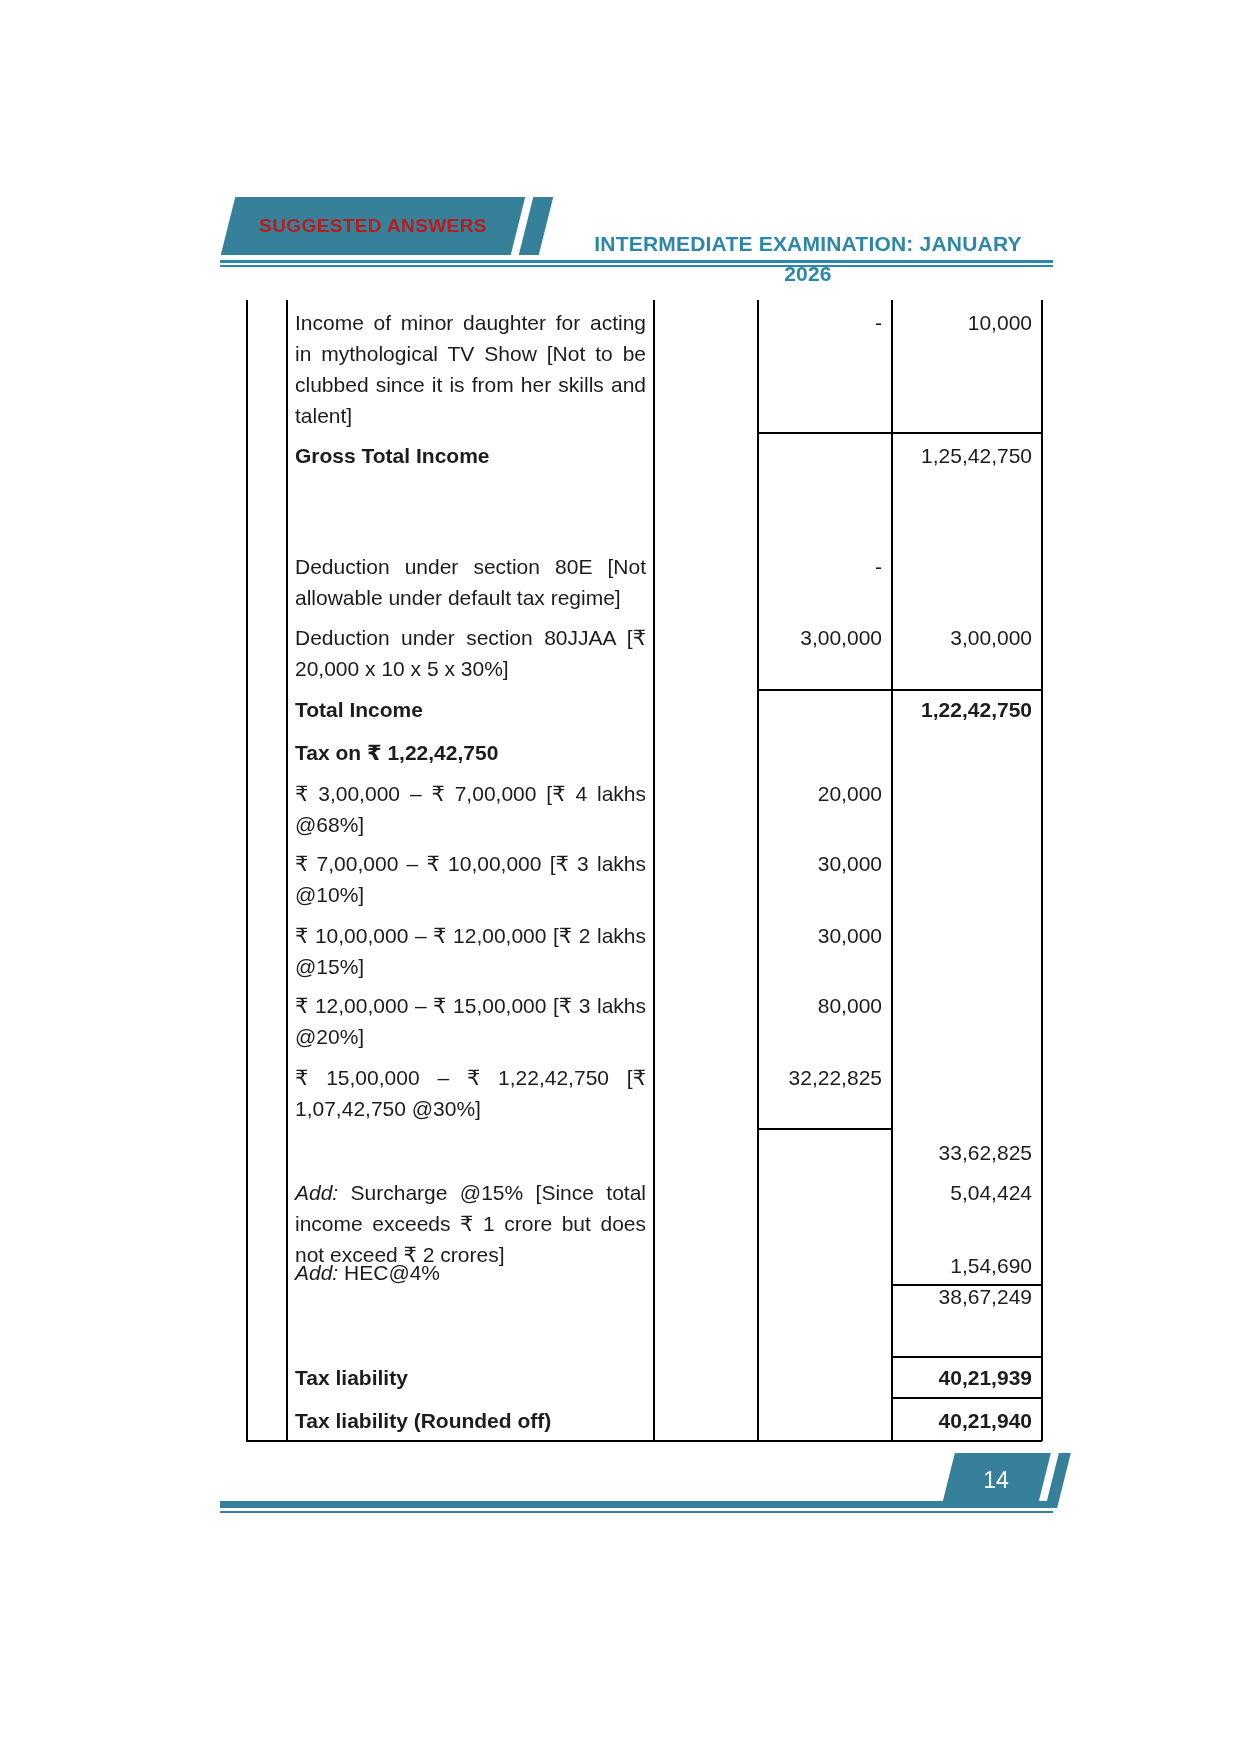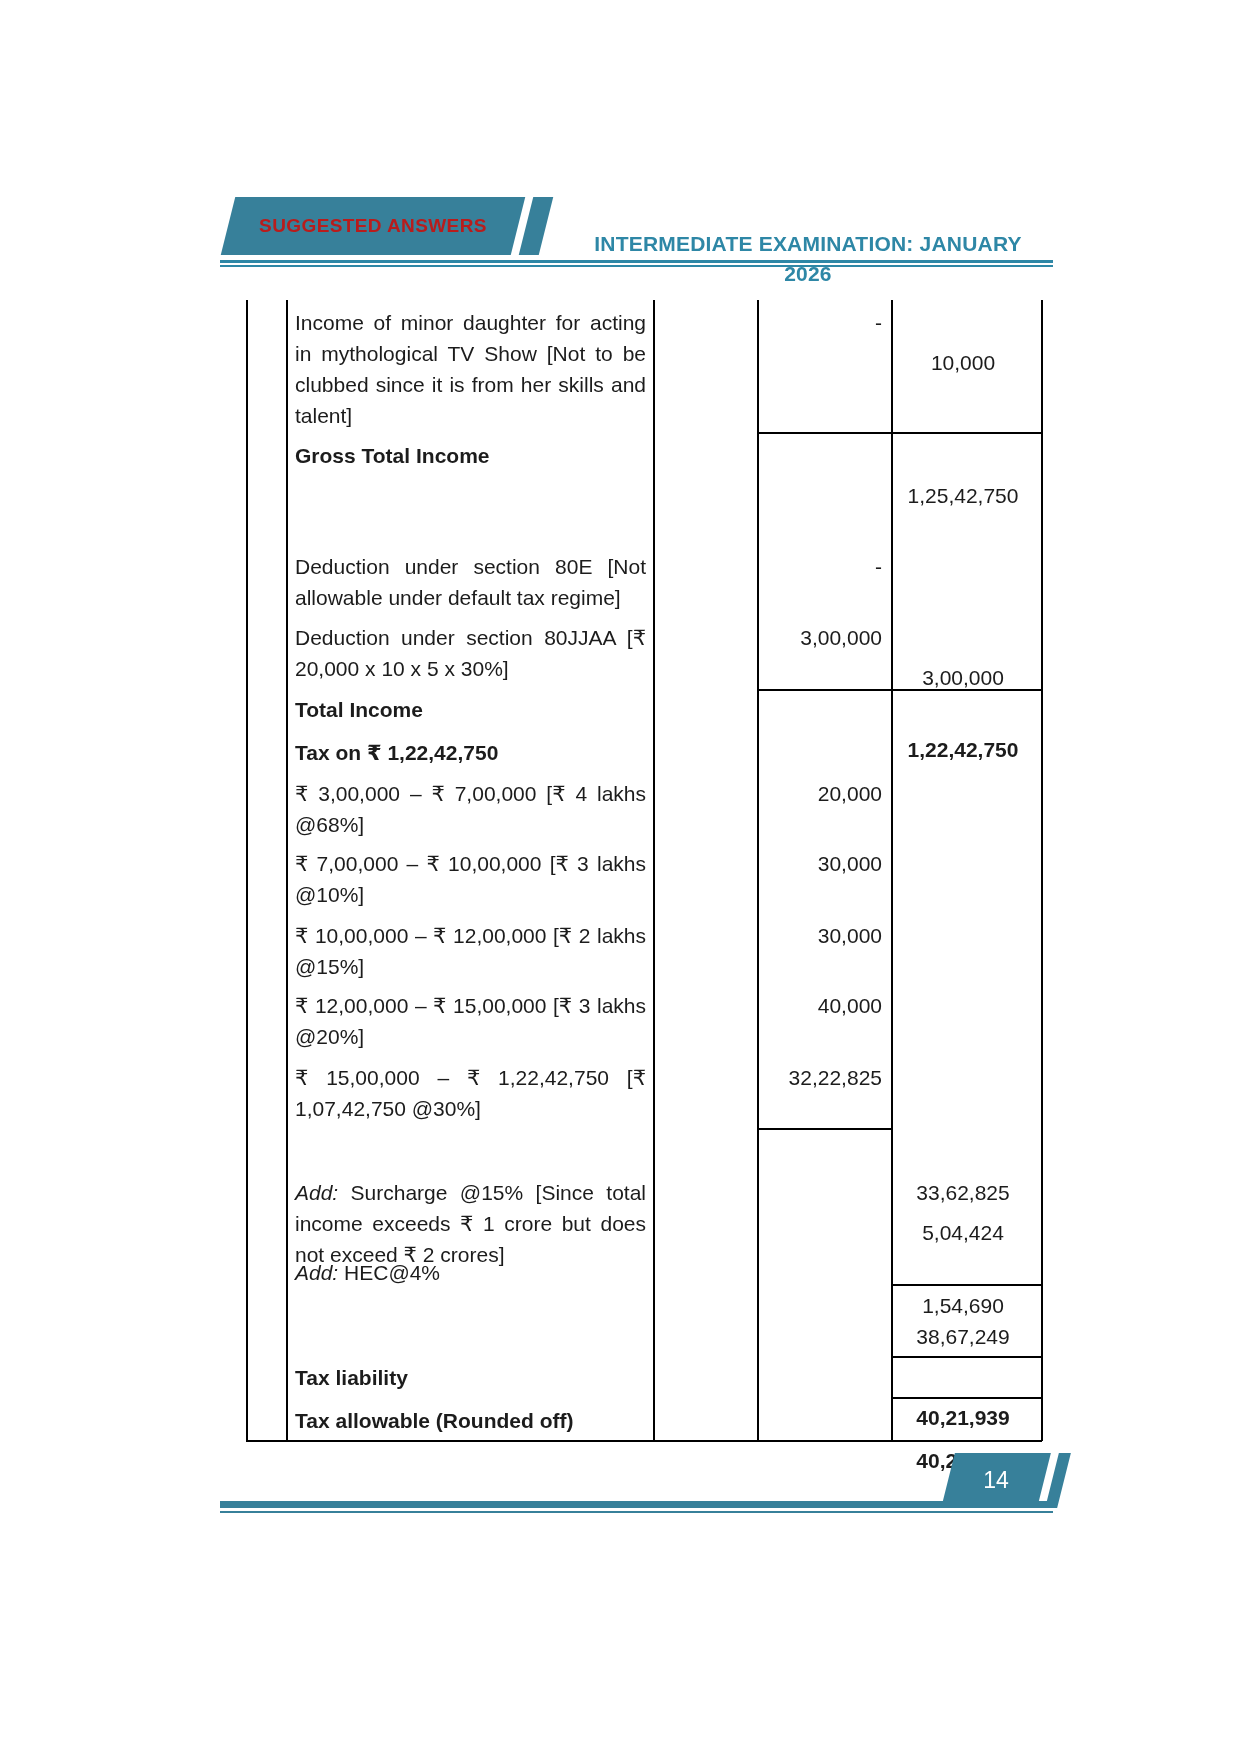--- a/index.html
+++ b/index.html
@@ -27,21 +27,21 @@
   }
   .rule-thick-top{position:absolute;left:220px;top:260px;width:833px;height:3px;background:var(--teal-text);}
   .rule-thin-top{position:absolute;left:220px;top:265px;width:833px;height:1.5px;background:var(--teal-text);}
   
   .vl{position:absolute;top:300px;height:1141px;width:1.5px;background:var(--line);}
   .hl{position:absolute;height:1.5px;background:var(--line);}
   
   .cell{position:absolute;font-size:21px;line-height:31px;}
   .part{left:295px;width:351px;text-align:justify;}
   .amt1{left:760px;width:122px;text-align:right;}
-  .amt2{left:894px;width:138px;text-align:center;margin-top:40px;}
+  .amt2{left:894px;width:138px;text-align:right;}
   .b{font-weight:bold;}
   .it{font-style:italic;}
   
   .foot-band{position:absolute;left:220px;top:1501px;width:833px;height:7px;background:var(--teal);}
   .foot-thin{position:absolute;left:220px;top:1511px;width:833px;height:2px;background:var(--teal);}
   .pageno-shape{position:absolute;left:948px;top:1453px;width:96px;height:55px;background:var(--teal);transform:skewX(-14deg);}
   .pageno-sliver{position:absolute;left:1052px;top:1453px;width:12px;height:55px;background:var(--teal);transform:skewX(-14deg);}
   .pageno-label{
     position:absolute;left:948px;top:1453px;width:96px;height:55px;
     display:flex;align-items:center;justify-content:center;
@@ -98,39 +98,39 @@
   <div class="cell part" style="top:778px">₹ 3,00,000 – ₹ 7,00,000 [₹ 4 lakhs @68%]</div>
   <div class="cell amt1" style="top:778px">20,000</div>
 
   <div class="cell part" style="top:848px">₹ 7,00,000 – ₹ 10,00,000 [₹ 3 lakhs @10%]</div>
   <div class="cell amt1" style="top:848px">30,000</div>
 
   <div class="cell part" style="top:920px">₹ 10,00,000 – ₹ 12,00,000 [₹ 2 lakhs @15%]</div>
   <div class="cell amt1" style="top:920px">30,000</div>
 
   <div class="cell part" style="top:990px">₹ 12,00,000 – ₹ 15,00,000 [₹ 3 lakhs @20%]</div>
-  <div class="cell amt1" style="top:990px">40,000</div>
+  <div class="cell amt1" style="top:990px">80,000</div>
 
   <div class="cell part" style="top:1062px">₹ 15,00,000 – ₹ 1,22,42,750 [₹ 1,07,42,750 @30%]</div>
   <div class="cell amt1" style="top:1062px">32,22,825</div>
 
   <div class="cell amt2" style="top:1137px">33,62,825</div>
 
   <div class="cell part" style="top:1177px"><span class="it">Add:</span><span> Surcharge @15% [Since total income exceeds ₹ 1 crore but does not exceed ₹ 2 crores]</span></div>
   <div class="cell amt2" style="top:1177px">5,04,424</div>
 
   <div class="cell amt2" style="top:1281px">38,67,249</div>
 
   <div class="cell part" style="top:1257px"><span class="it">Add:</span><span> HEC@4%</span></div>
   <div class="cell amt2" style="top:1250px">1,54,690</div>
 
   <div class="cell part b" style="top:1362px">Tax liability</div>
   <div class="cell amt2 b" style="top:1362px">40,21,939</div>
 
-  <div class="cell part b" style="top:1405px">Tax allowable (Rounded off)</div>
+  <div class="cell part b" style="top:1405px">Tax liability (Rounded off)</div>
   <div class="cell amt2 b" style="top:1405px">40,21,940</div>
 
   <div class="foot-band"></div>
   <div class="foot-thin"></div>
   <div class="pageno-shape"></div>
   <div class="pageno-sliver"></div>
   <div class="pageno-label">14</div>
 
 </div>
 

